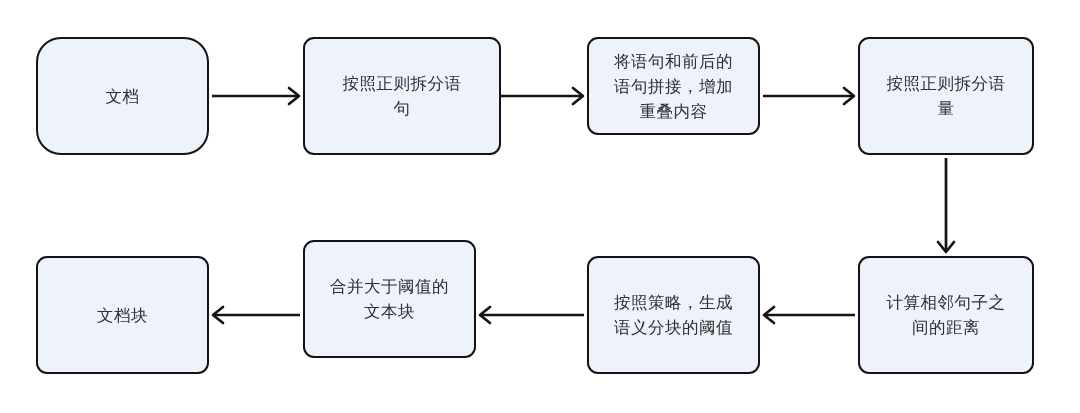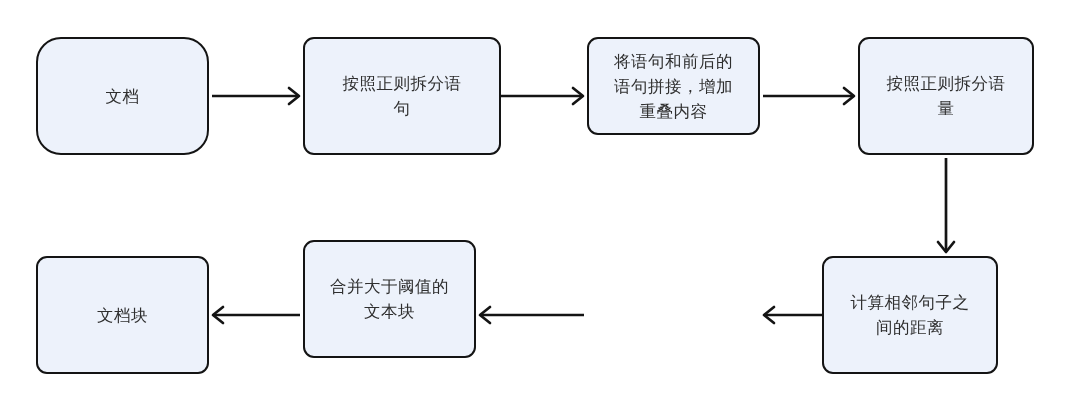--- a/index.html
+++ b/index.html
@@ -46,21 +46,21 @@
     color: var(--text);
     font-size: 16.5px;
     line-height: 25px;
     letter-spacing: 0.5px;
   }
   
   .n1 { left: 36px;  top: 37px;  width: 173px; height: 118px; border-radius: 25px; }
   .n2 { left: 303px; top: 37px;  width: 198px; height: 118px; }
   .n3 { left: 587px; top: 37px;  width: 173px; height: 98px; }
   .n4 { left: 858px; top: 37px;  width: 176px; height: 118px; }
-  .n5 { left: 822px; top: 256px; width: 176px; height: 118px; }
+  .n5 { left: 858px; top: 256px; width: 176px; height: 118px; }
   .n6 { left: 587px; top: 256px; width: 173px; height: 118px; }
   .n7 { left: 303px; top: 240px; width: 173px; height: 118px; }
   .n8 { left: 36px;  top: 256px; width: 173px; height: 118px; justify-content: center; }
   .edge-line {
     stroke: var(--arrow);
     stroke-width: 2.7;
     fill: none;
   }
 </style>
 </head>
@@ -101,20 +101,24 @@
   <div class="node n4">
     <span class="node-label">按照正则拆分语
 量</span>
   </div>
 
   <div class="node n5">
     <span class="node-label">计算相邻句子之
 间的距离</span>
   </div>
 
+  <div class="node n6">
+    <span class="node-label">按照策略，生成
+语义分块的阈值</span>
+  </div>
 
   <div class="node n7">
     <span class="node-label">合并大于阈值的
 文本块</span>
   </div>
 
   <div class="node n8">
     <span class="node-label">文档块</span>
   </div>
 

